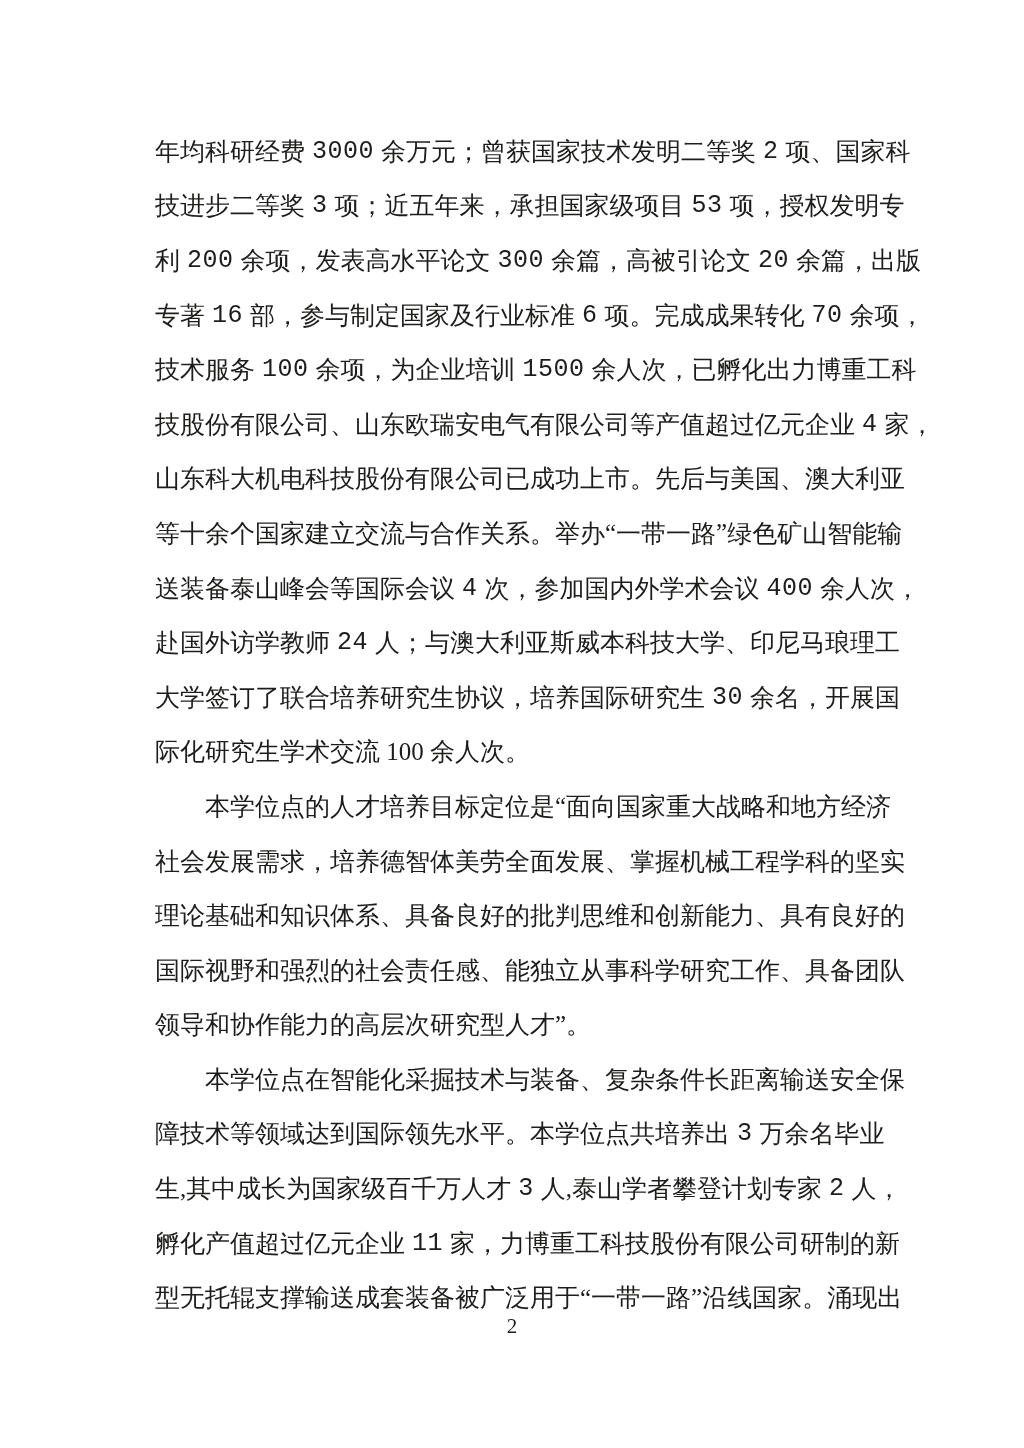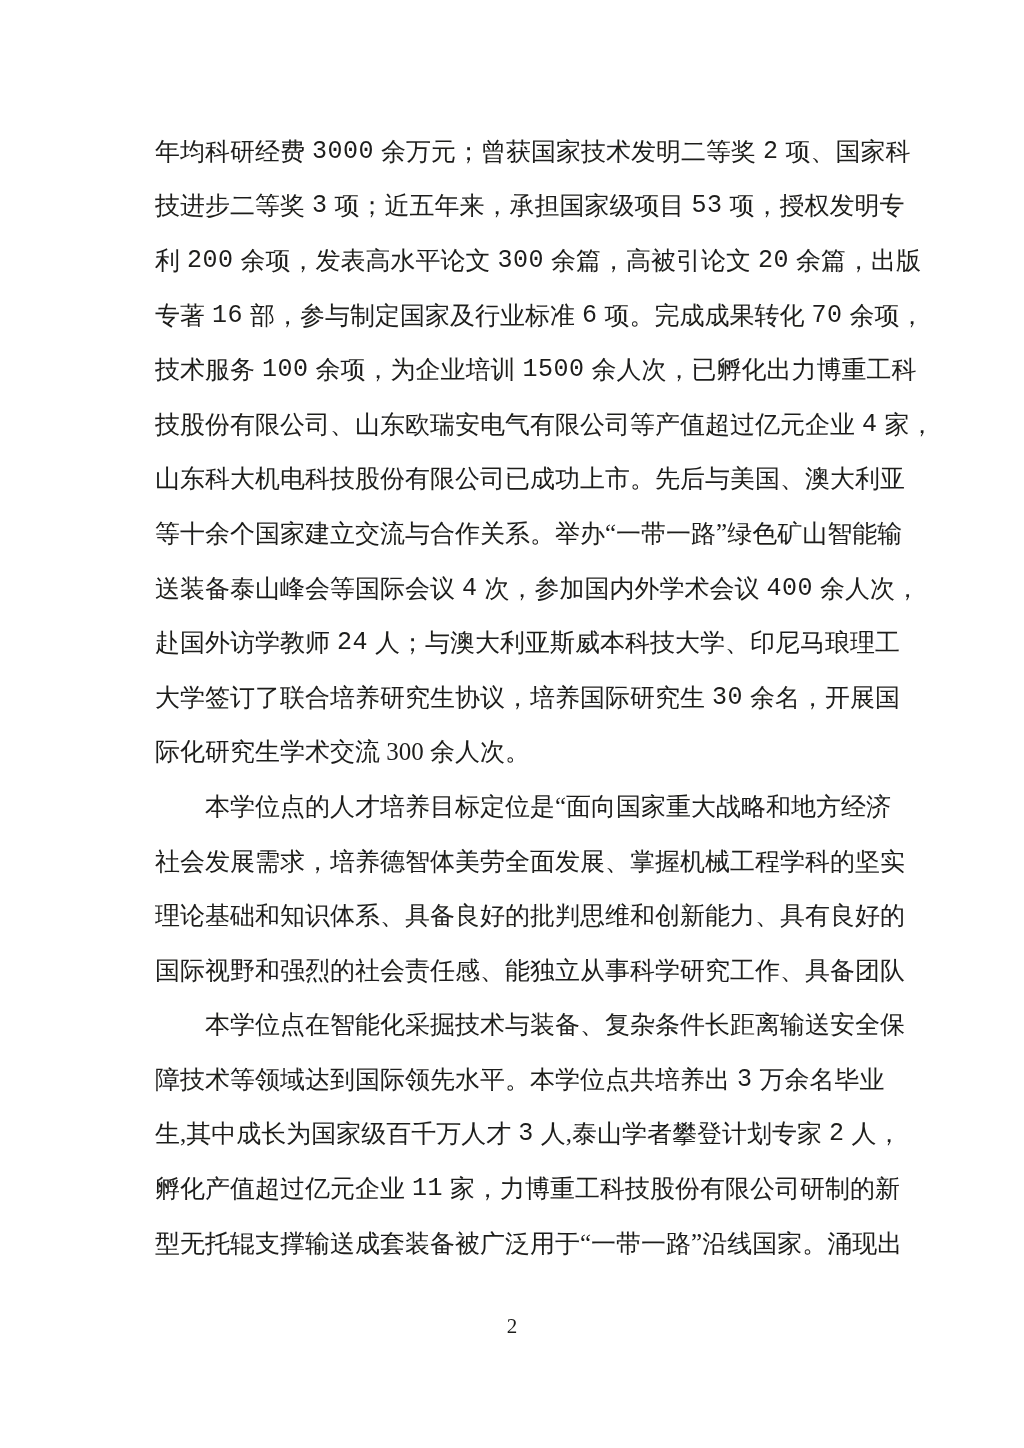--- a/index.html
+++ b/index.html
@@ -72,27 +72,28 @@
         <div class="line justified"><span>技</span><span>进</span><span>步</span><span>二</span><span>等</span><span>奖</span><span class="num">3</span><span>项</span><span>；</span><span>近</span><span>五</span><span>年</span><span>来</span><span>，</span><span>承</span><span>担</span><span>国</span><span>家</span><span>级</span><span>项</span><span>目</span><span class="num">53</span><span>项</span><span>，</span><span>授</span><span>权</span><span>发</span><span>明</span><span>专</span></div>
         <div class="line justified"><span>利</span><span class="num">200</span><span>余</span><span>项</span><span>，</span><span>发</span><span>表</span><span>高</span><span>水</span><span>平</span><span>论</span><span>文</span><span class="num">300</span><span>余</span><span>篇</span><span>，</span><span>高</span><span>被</span><span>引</span><span>论</span><span>文</span><span class="num">20</span><span>余</span><span>篇</span><span>，</span><span>出</span><span>版</span></div>
         <div class="line justified"><span>专</span><span>著</span><span class="num">16</span><span>部</span><span>，</span><span>参</span><span>与</span><span>制</span><span>定</span><span>国</span><span>家</span><span>及</span><span>行</span><span>业</span><span>标</span><span>准</span><span class="num">6</span><span>项</span><span>。</span><span>完</span><span>成</span><span>成</span><span>果</span><span>转</span><span>化</span><span class="num">70</span><span>余</span><span>项</span><span>，</span></div>
         <div class="line justified"><span>技</span><span>术</span><span>服</span><span>务</span><span class="num">100</span><span>余</span><span>项</span><span>，</span><span>为</span><span>企</span><span>业</span><span>培</span><span>训</span><span class="num">1500</span><span>余</span><span>人</span><span>次</span><span>，</span><span>已</span><span>孵</span><span>化</span><span>出</span><span>力</span><span>博</span><span>重</span><span>工</span><span>科</span></div>
         <div class="line justified"><span>技</span><span>股</span><span>份</span><span>有</span><span>限</span><span>公</span><span>司</span><span>、</span><span>山</span><span>东</span><span>欧</span><span>瑞</span><span>安</span><span>电</span><span>气</span><span>有</span><span>限</span><span>公</span><span>司</span><span>等</span><span>产</span><span>值</span><span>超</span><span>过</span><span>亿</span><span>元</span><span>企</span><span>业</span><span class="num">4</span><span>家</span><span>，</span></div>
         <div class="line justified"><span>山</span><span>东</span><span>科</span><span>大</span><span>机</span><span>电</span><span>科</span><span>技</span><span>股</span><span>份</span><span>有</span><span>限</span><span>公</span><span>司</span><span>已</span><span>成</span><span>功</span><span>上</span><span>市</span><span>。</span><span>先</span><span>后</span><span>与</span><span>美</span><span>国</span><span>、</span><span>澳</span><span>大</span><span>利</span><span>亚</span></div>
         <div class="line justified"><span>等</span><span>十</span><span>余</span><span>个</span><span>国</span><span>家</span><span>建</span><span>立</span><span>交</span><span>流</span><span>与</span><span>合</span><span>作</span><span>关</span><span>系</span><span>。</span><span>举</span><span>办</span><span>“</span><span>一</span><span>带</span><span>一</span><span>路</span><span>”</span><span>绿</span><span>色</span><span>矿</span><span>山</span><span>智</span><span>能</span><span>输</span></div>
         <div class="line justified"><span>送</span><span>装</span><span>备</span><span>泰</span><span>山</span><span>峰</span><span>会</span><span>等</span><span>国</span><span>际</span><span>会</span><span>议</span><span class="num">4</span><span>次</span><span>，</span><span>参</span><span>加</span><span>国</span><span>内</span><span>外</span><span>学</span><span>术</span><span>会</span><span>议</span><span class="num">400</span><span>余</span><span>人</span><span>次</span><span>，</span></div>
         <div class="line justified"><span>赴</span><span>国</span><span>外</span><span>访</span><span>学</span><span>教</span><span>师</span><span class="num">24</span><span>人</span><span>；</span><span>与</span><span>澳</span><span>大</span><span>利</span><span>亚</span><span>斯</span><span>威</span><span>本</span><span>科</span><span>技</span><span>大</span><span>学</span><span>、</span><span>印</span><span>尼</span><span>马</span><span>琅</span><span>理</span><span>工</span></div>
         <div class="line justified"><span>大</span><span>学</span><span>签</span><span>订</span><span>了</span><span>联</span><span>合</span><span>培</span><span>养</span><span>研</span><span>究</span><span>生</span><span>协</span><span>议</span><span>，</span><span>培</span><span>养</span><span>国</span><span>际</span><span>研</span><span>究</span><span>生</span><span class="num">30</span><span>余</span><span>名</span><span>，</span><span>开</span><span>展</span><span>国</span></div>
-        <div class="line plain"><span>际化研究生学术交流 300 余人次。</span></div>
+        <div class="line plain"><span>际化研究生学术交流 100 余人次。</span></div>
       </div>
       <div class="paragraph">
         <div class="line justified"><span class="indent-spacer"></span><span>本</span><span>学</span><span>位</span><span>点</span><span>的</span><span>人</span><span>才</span><span>培</span><span>养</span><span>目</span><span>标</span><span>定</span><span>位</span><span>是</span><span>“</span><span>面</span><span>向</span><span>国</span><span>家</span><span>重</span><span>大</span><span>战</span><span>略</span><span>和</span><span>地</span><span>方</span><span>经</span><span>济</span></div>
         <div class="line justified"><span>社</span><span>会</span><span>发</span><span>展</span><span>需</span><span>求</span><span>，</span><span>培</span><span>养</span><span>德</span><span>智</span><span>体</span><span>美</span><span>劳</span><span>全</span><span>面</span><span>发</span><span>展</span><span>、</span><span>掌</span><span>握</span><span>机</span><span>械</span><span>工</span><span>程</span><span>学</span><span>科</span><span>的</span><span>坚</span><span>实</span></div>
         <div class="line justified"><span>理</span><span>论</span><span>基</span><span>础</span><span>和</span><span>知</span><span>识</span><span>体</span><span>系</span><span>、</span><span>具</span><span>备</span><span>良</span><span>好</span><span>的</span><span>批</span><span>判</span><span>思</span><span>维</span><span>和</span><span>创</span><span>新</span><span>能</span><span>力</span><span>、</span><span>具</span><span>有</span><span>良</span><span>好</span><span>的</span></div>
         <div class="line justified"><span>国</span><span>际</span><span>视</span><span>野</span><span>和</span><span>强</span><span>烈</span><span>的</span><span>社</span><span>会</span><span>责</span><span>任</span><span>感</span><span>、</span><span>能</span><span>独</span><span>立</span><span>从</span><span>事</span><span>科</span><span>学</span><span>研</span><span>究</span><span>工</span><span>作</span><span>、</span><span>具</span><span>备</span><span>团</span><span>队</span></div>
+        <div class="line plain"><span>领导和协作能力的高层次研究型人才”。</span></div>
       </div>
       <div class="paragraph">
         <div class="line justified"><span class="indent-spacer"></span><span>本</span><span>学</span><span>位</span><span>点</span><span>在</span><span>智</span><span>能</span><span>化</span><span>采</span><span>掘</span><span>技</span><span>术</span><span>与</span><span>装</span><span>备</span><span>、</span><span>复</span><span>杂</span><span>条</span><span>件</span><span>长</span><span>距</span><span>离</span><span>输</span><span>送</span><span>安</span><span>全</span><span>保</span></div>
         <div class="line justified"><span>障</span><span>技</span><span>术</span><span>等</span><span>领</span><span>域</span><span>达</span><span>到</span><span>国</span><span>际</span><span>领</span><span>先</span><span>水</span><span>平</span><span>。</span><span>本</span><span>学</span><span>位</span><span>点</span><span>共</span><span>培</span><span>养</span><span>出</span><span class="num">3</span><span>万</span><span>余</span><span>名</span><span>毕</span><span>业</span></div>
         <div class="line justified"><span>生</span><span>,</span><span>其</span><span>中</span><span>成</span><span>长</span><span>为</span><span>国</span><span>家</span><span>级</span><span>百</span><span>千</span><span>万</span><span>人</span><span>才</span><span class="num">3</span><span>人</span><span>,</span><span>泰</span><span>山</span><span>学</span><span>者</span><span>攀</span><span>登</span><span>计</span><span>划</span><span>专</span><span>家</span><span class="num">2</span><span>人</span><span>，</span></div>
         <div class="line justified"><span>孵</span><span>化</span><span>产</span><span>值</span><span>超</span><span>过</span><span>亿</span><span>元</span><span>企</span><span>业</span><span class="num">11</span><span>家</span><span>，</span><span>力</span><span>博</span><span>重</span><span>工</span><span>科</span><span>技</span><span>股</span><span>份</span><span>有</span><span>限</span><span>公</span><span>司</span><span>研</span><span>制</span><span>的</span><span>新</span></div>
         <div class="line justified"><span>型</span><span>无</span><span>托</span><span>辊</span><span>支</span><span>撑</span><span>输</span><span>送</span><span>成</span><span>套</span><span>装</span><span>备</span><span>被</span><span>广</span><span>泛</span><span>用</span><span>于</span><span>“</span><span>一</span><span>带</span><span>一</span><span>路</span><span>”</span><span>沿</span><span>线</span><span>国</span><span>家</span><span>。</span><span>涌</span><span>现</span><span>出</span></div>
       </div>
     </div>
   <div class="page-number">2</div>

